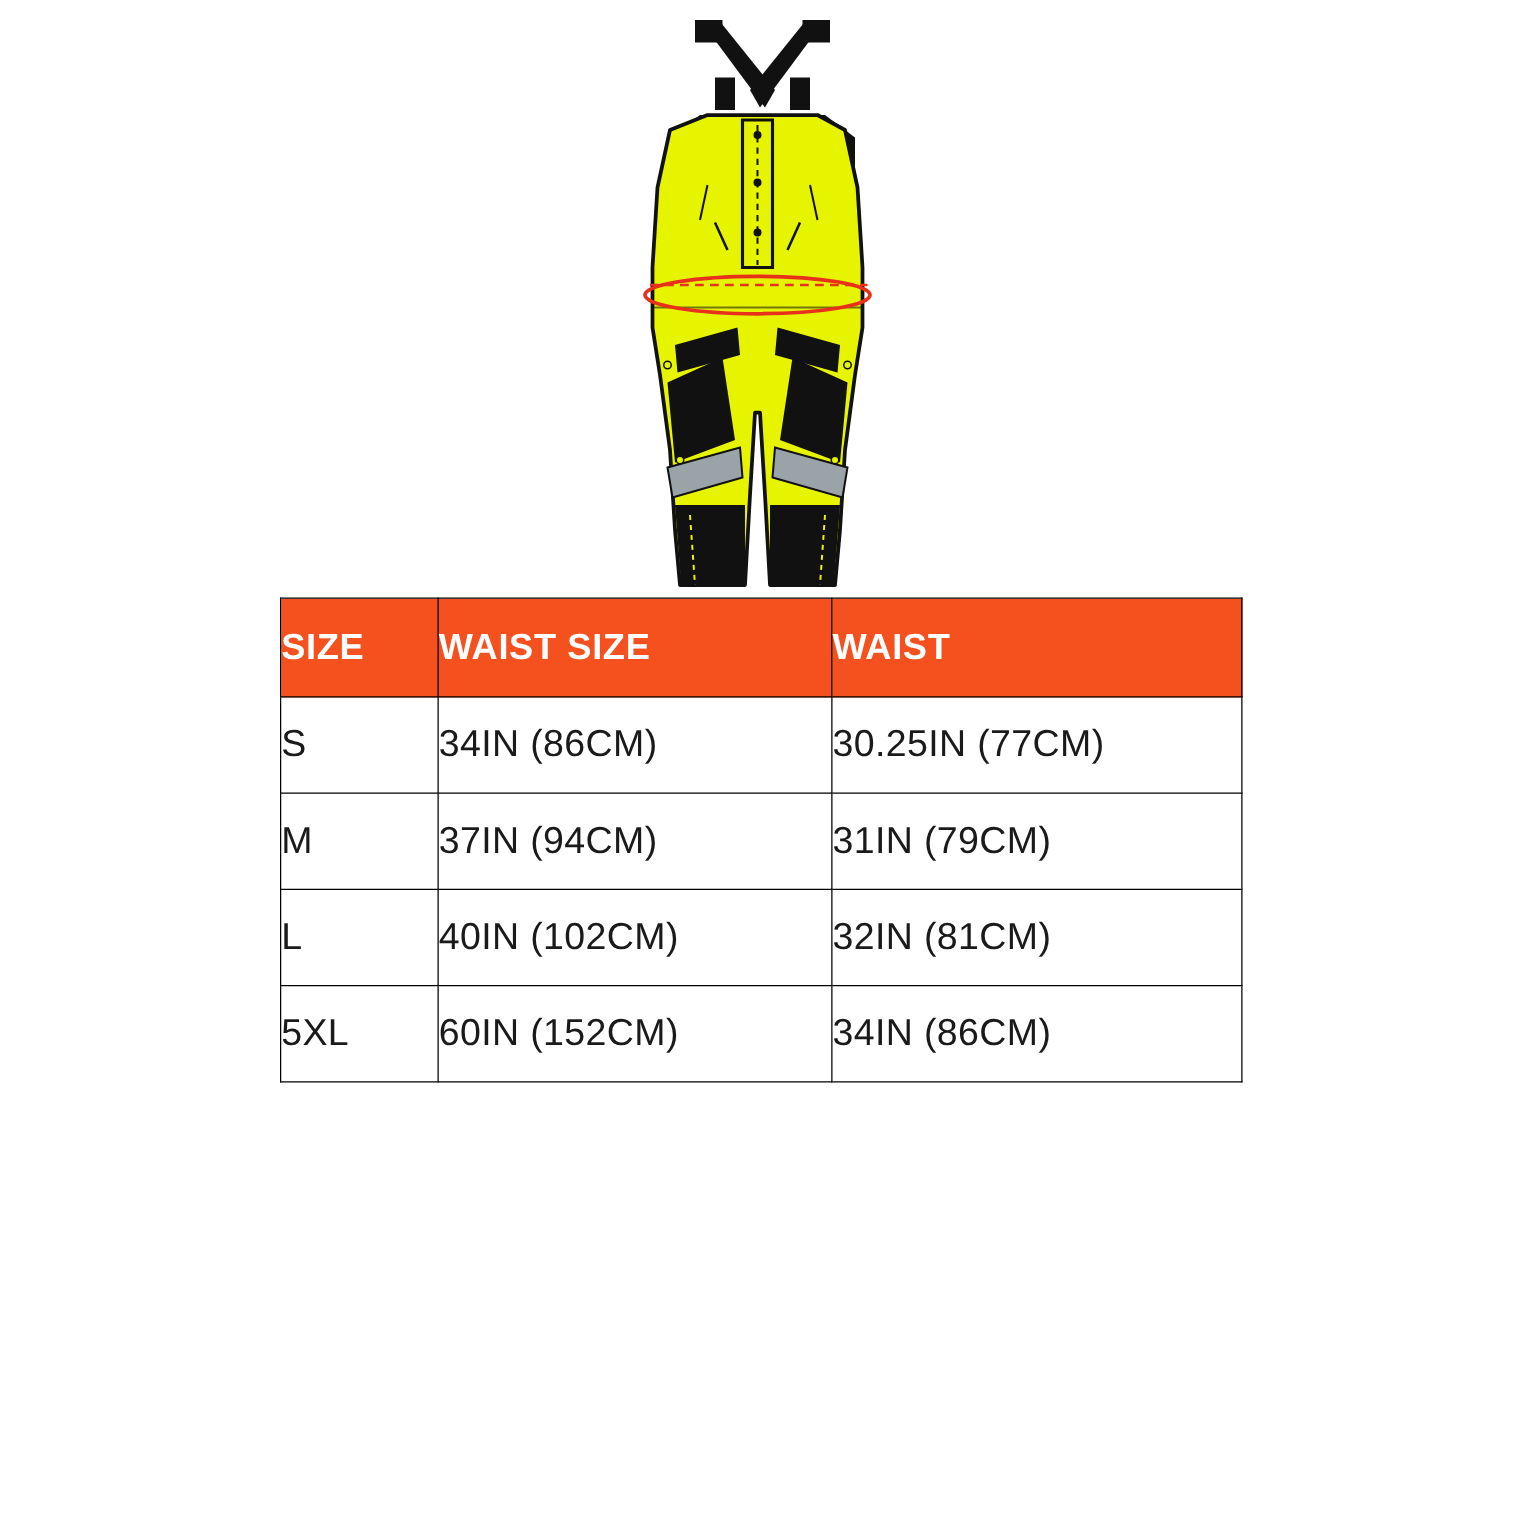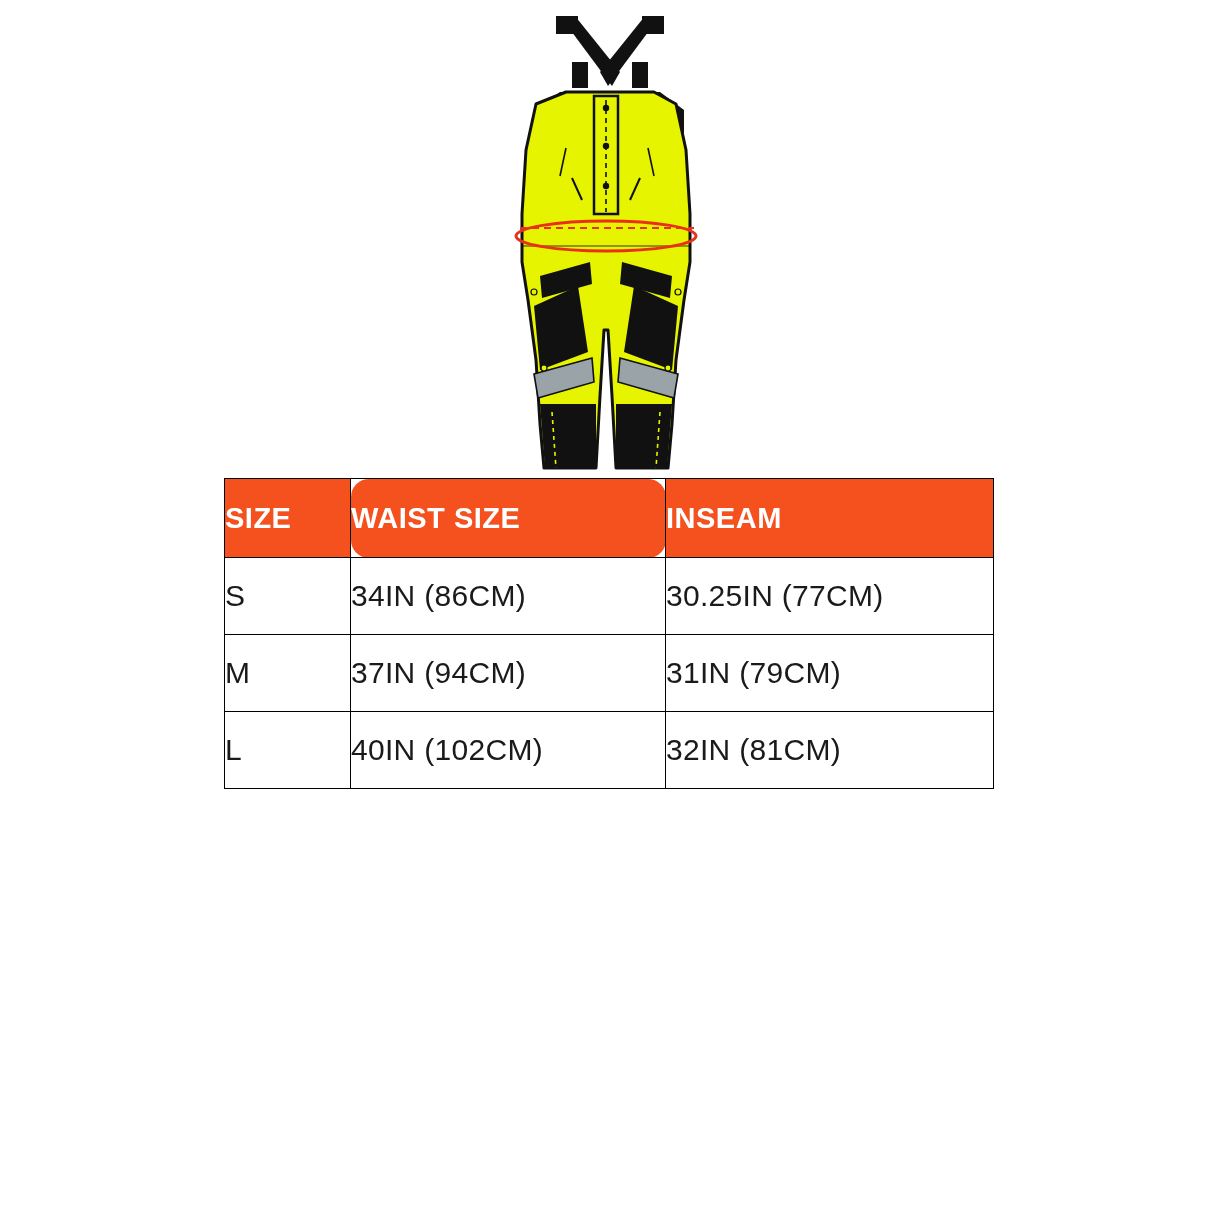--- a/index.html
+++ b/index.html
@@ -52,21 +52,21 @@
     height: 78px;
     font-size: 29px;
     font-weight: bold;
     letter-spacing: 0.5px;
     text-align: left;
     padding-left: 34px;
     border: 1px solid #f4511e;
     font-family: "Liberation Sans", sans-serif;
   }
   thead th.col-size { width: 125px; }
-  thead th.col-waist { width: 314px; border-radius: 18px; }
+  thead th.col-waist { width: 314px; }
   thead th.col-inseam { width: 327px; }
 
   tbody td {
     height: 76px;
     font-size: 30px;
     color: #1a1a1a;
     padding-left: 30px;
     font-weight: 400;
     letter-spacing: 0.3px;
     white-space: nowrap;
@@ -155,35 +155,40 @@
         <path d="M520 228 L694 228" stroke="#e8311a" stroke-width="2" stroke-dasharray="7 5" fill="none"></path>
       </g>
     </svg>
   </div>
 
   <table id="size-chart">
     <thead>
       <tr>
         <th class="col-size">SIZE</th>
         <th class="col-waist">WAIST SIZE</th>
-        <th class="col-inseam">INSEAM</th>
+        <th class="col-inseam">WAIST</th>
       </tr>
     </thead>
     <tbody>
       <tr>
         <td class="cell-size">S</td>
         <td>34IN (86CM)</td>
         <td>30.25IN (77CM)</td>
       </tr>
       <tr>
         <td class="cell-size">M</td>
         <td>37IN (94CM)</td>
         <td>31IN (79CM)</td>
       </tr>
       <tr>
         <td class="cell-size">L</td>
         <td>40IN (102CM)</td>
         <td>32IN (81CM)</td>
       </tr>
+      <tr>
+        <td class="cell-size">5XL</td>
+        <td>60IN (152CM)</td>
+        <td>34IN (86CM)</td>
+      </tr>
     </tbody>
   </table>
 
 </div>
 
 </body></html>

